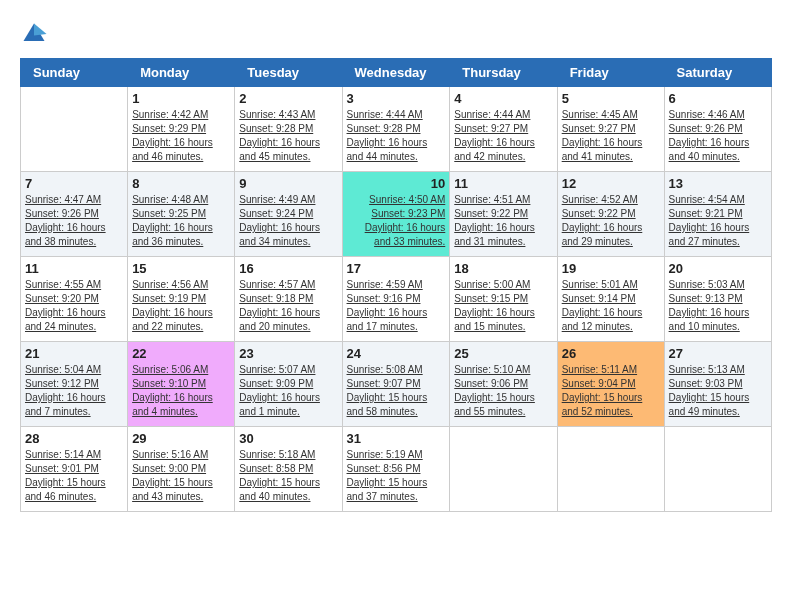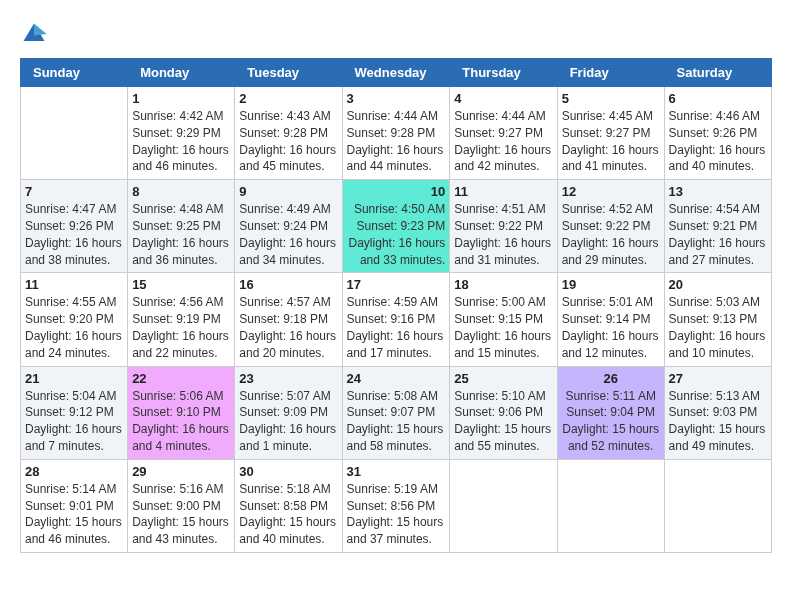--- a/index.html
+++ b/index.html
@@ -76,21 +76,22 @@
     .day-number {
       font-size: 13px;
       font-weight: bold;
       color: #222;
       display: block;
       margin-bottom: 2px;
     }
     .day-info {
       color: #333;
       line-height: 1.4;
-      font-size: 12px;
+      font-size: 10px;
+      text-decoration: underline;
     }
     .empty-cell {
       background: #fff !important;
     }
   </style>
 </head>
 <body>
 
 <div class="header-area">
   <div class="logo">
@@ -223,21 +224,21 @@
           <div class="day-info">Sunrise: 5:07 AM<br>Sunset: 9:09 PM<br>Daylight: 16 hours<br>and 1 minute.</div>
         </td>
         <td style="background: rgb(240, 244, 248); margin-left: 29px;">
           <span class="day-number">24</span>
           <div class="day-info">Sunrise: 5:08 AM<br>Sunset: 9:07 PM<br>Daylight: 15 hours<br>and 58 minutes.</div>
         </td>
         <td style="background: rgb(240, 244, 248);">
           <span class="day-number">25</span>
           <div class="day-info">Sunrise: 5:10 AM<br>Sunset: 9:06 PM<br>Daylight: 15 hours<br>and 55 minutes.</div>
         </td>
-        <td style="background: #c4b5fd; text-align: center;">
+        <td style="background: #fdba74;">
           <span class="day-number">26</span>
           <div class="day-info">Sunrise: 5:11 AM<br>Sunset: 9:04 PM<br>Daylight: 15 hours<br>and 52 minutes.</div>
         </td>
         <td style="background: rgb(240, 244, 248);">
           <span class="day-number">27</span>
           <div class="day-info">Sunrise: 5:13 AM<br>Sunset: 9:03 PM<br>Daylight: 15 hours<br>and 49 minutes.</div>
         </td>
       </tr>
       <tr>
         <td>

